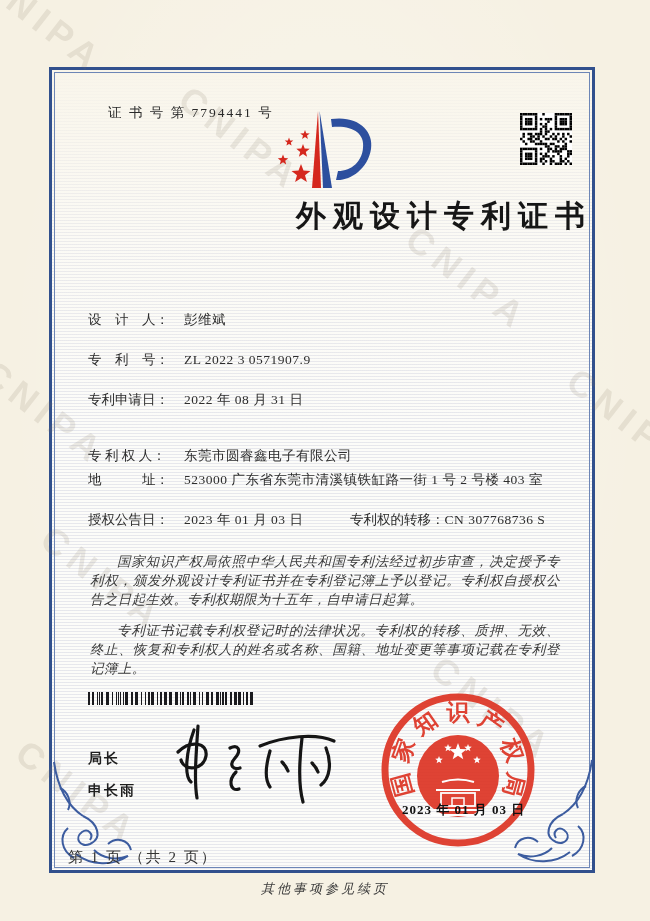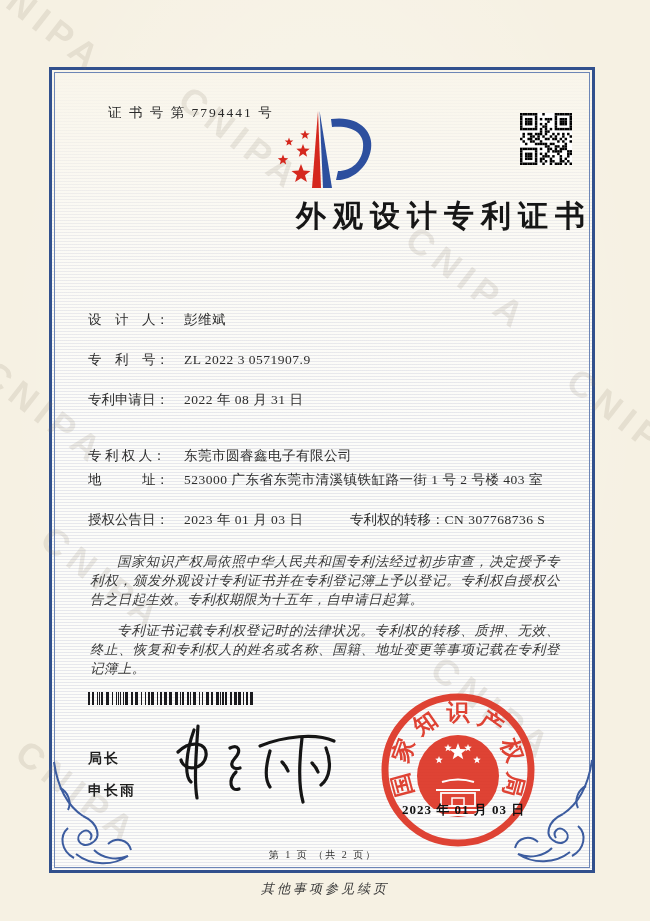--- a/index.html
+++ b/index.html
@@ -27,21 +27,21 @@
   .row{left:36px;width:500px;font-size:13.5px;color:#2d2d2d;white-space:nowrap;}
   .row .lbl{display:inline-block;min-width:96px;}
   .row .val{letter-spacing:.5px;}
   .pair2{position:absolute;left:262px;top:0;}
   .paras{left:26px;top:470px;width:494px;font-size:13.5px;line-height:19px;color:#3a3a3a;
          font-style:italic;text-align:justify;letter-spacing:.4px;}
   .paras p{margin:12px;text-indent:2em;}
   .signer{left:36px;font-family:"Liberation Sans", sans-serif;font-size:14px;font-weight:600;color:#1f1f1f;letter-spacing:2px;}
   .seal-date{left:350px;top:731px;width:150px;font-size:13px;font-weight:bold;color:#111;
              letter-spacing:1px;z-index:5;}
-  .footer-page{left:1px;top:778px;width:100%;text-align:center;font-size:10px;color:#333;letter-spacing:2px;}
+  .footer-page{left:16px;top:778px;width:100%;text-align:left;font-size:15px;color:#333;letter-spacing:2px;}
   .cont-note{position:absolute;left:0;top:880px;width:100%;text-align:center;z-index:3;
              font-size:13px;font-style:italic;letter-spacing:3px;color:#3c3c3c;}
   .seal-wrap{left:326px;top:620px;width:160px;height:160px;z-index:4;opacity:.92;}
   .sig-wrap{left:112px;top:648px;width:180px;height:92px;}
   .qr{left:468px;top:43px;width:52px;height:52px;background:#fff;}
   .barcode{left:36px;top:622px;width:166px;height:13px;}
   .logo{left:222px;top:36px;width:110px;height:90px;}
   .flourish{width:88px;height:115px;}
   .fl-left{left:-2px;top:688px;transform:scaleX(-1);}
   .fl-right{left:456px;top:686px;}

